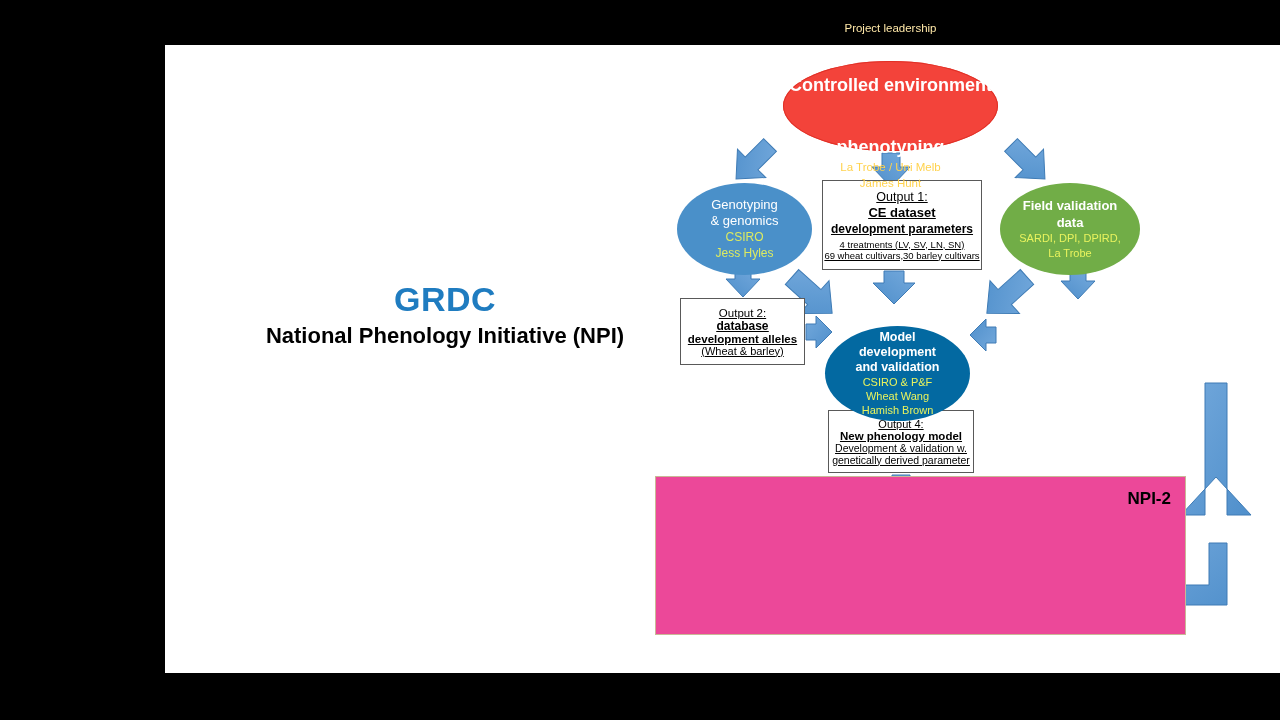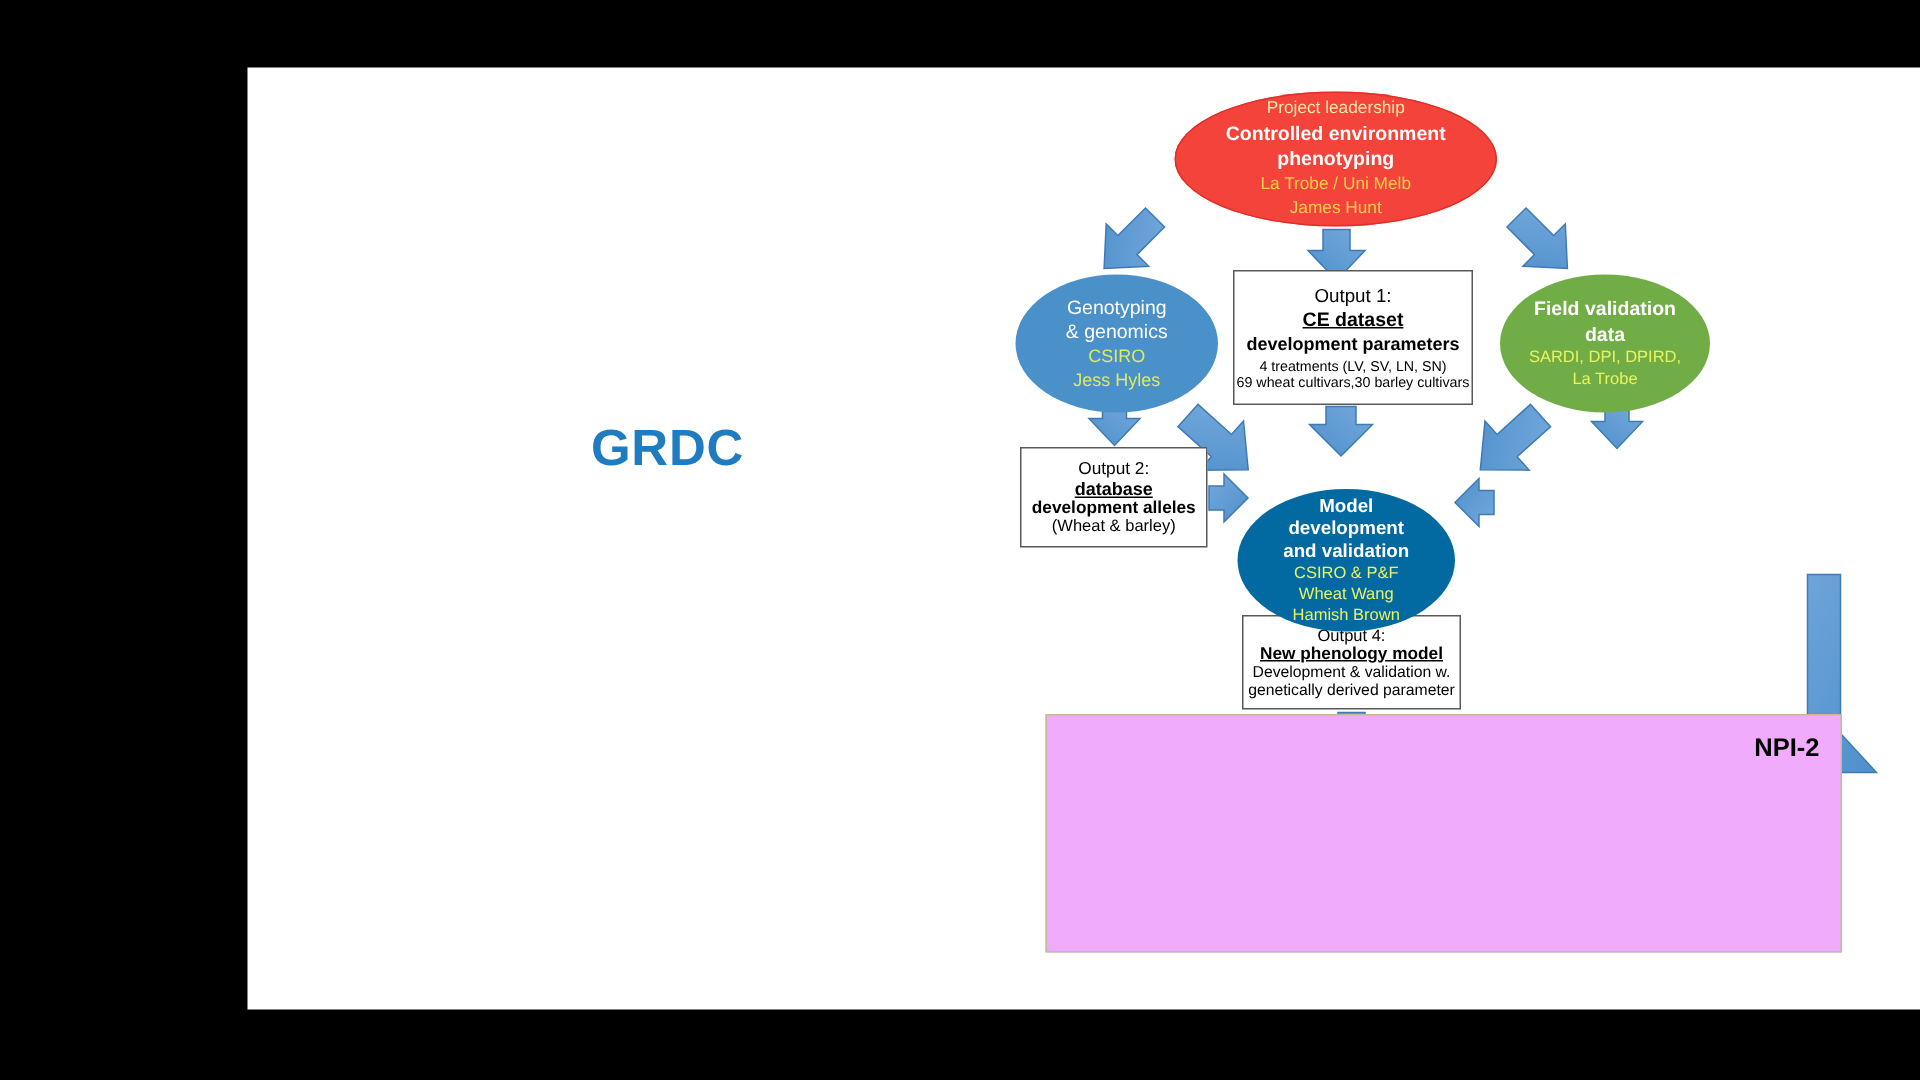--- a/index.html
+++ b/index.html
@@ -48,33 +48,34 @@
     align-items: center; justify-content: center;
     text-align: center;
   }
   .box {
     position: absolute;
     background: #fff;
     border: 1.5px solid #595959;
     display: flex; flex-direction: column;
     align-items: center; justify-content: center;
     text-align: center;
+    text-decoration: underline;
   }
   .ln { display: block; width: 100%; }
   .b  { font-weight: bold; }
   .u  { font-weight: bold; text-decoration: underline; }
 
   
   #ell-leadership {
     left: 618px; top: 16px; width: 215px; height: 90px;
     background: #F3433A;
     box-shadow: 0 0 0 1px #E03026 inset;
   }
   #ell-leadership .t1 { color: #FFE8A8; font-size: 11.5px; line-height: 1.35; }
-  #ell-leadership .t2 { color: #FFFFFF; font-size: 13px; font-weight: bold; line-height: 1.3; }
+  #ell-leadership .t2 { color: #FFFFFF; font-size: 18px; font-weight: bold; line-height: 1.3; margin-top: 38px; }
   #ell-leadership .t3 { color: #FFD24D; font-size: 11.5px; line-height: 1.4; }
 
   
   #ell-geno {
     left: 512px; top: 138px; width: 135px; height: 92px;
     background: #4A90C9;
   }
   #ell-geno .t1 { color: #fff; font-size: 13px; font-weight: normal; line-height: 1.28; }
   #ell-geno .t2 { color: #DDEB60; font-size: 12px; line-height: 1.3; }
 
@@ -120,39 +121,40 @@
   
   #box-o4 { left: 663px; top: 365px; width: 146px; height: 63px; }
   #box-o4 .l1 { font-size: 11px; }
   #box-o4 .l2 { font-size: 11.5px; }
   #box-o4 .l3 { font-size: 10.5px; }
   #box-o4 .l4 { font-size: 10.5px; }
 
   
   #npi2-panel {
     position: absolute;
-    left: 532px; top: 431px; width: 531px; height: 159px;
-    background: #f0abfc;
+    left: 490px; top: 431px; width: 531px; height: 159px;
+    background: #ec4899;
     border: 1.5px solid #C9B896;
   }
   #npi2-label {
     position: absolute; right: 14px; top: 12px;
     font-size: 17px; font-weight: bold; color: #000;
   }
 
   svg.arrows { position: absolute; left: 0; top: 0; width: 1115px; height: 628px; pointer-events: none; }
 </style>
 </head>
 <body>
 
 <div id="screen">
   <div id="slide">
 
     <div id="title-block">
       <div id="title-grdc">GRDC</div>
+      <div id="title-npi">National Phenology Initiative (NPI)</div>
     </div>
 
     <svg class="arrows" viewBox="0 0 1115 628">
       <defs>
         <linearGradient id="agrad" x1="0" y1="0" x2="1" y2="1">
           <stop offset="0%" stop-color="#74A9DC"></stop>
           <stop offset="100%" stop-color="#4F8FCB"></stop>
         </linearGradient>
       </defs>
       <g fill="url(#agrad)" stroke="#3E7BB5" stroke-width="1">

